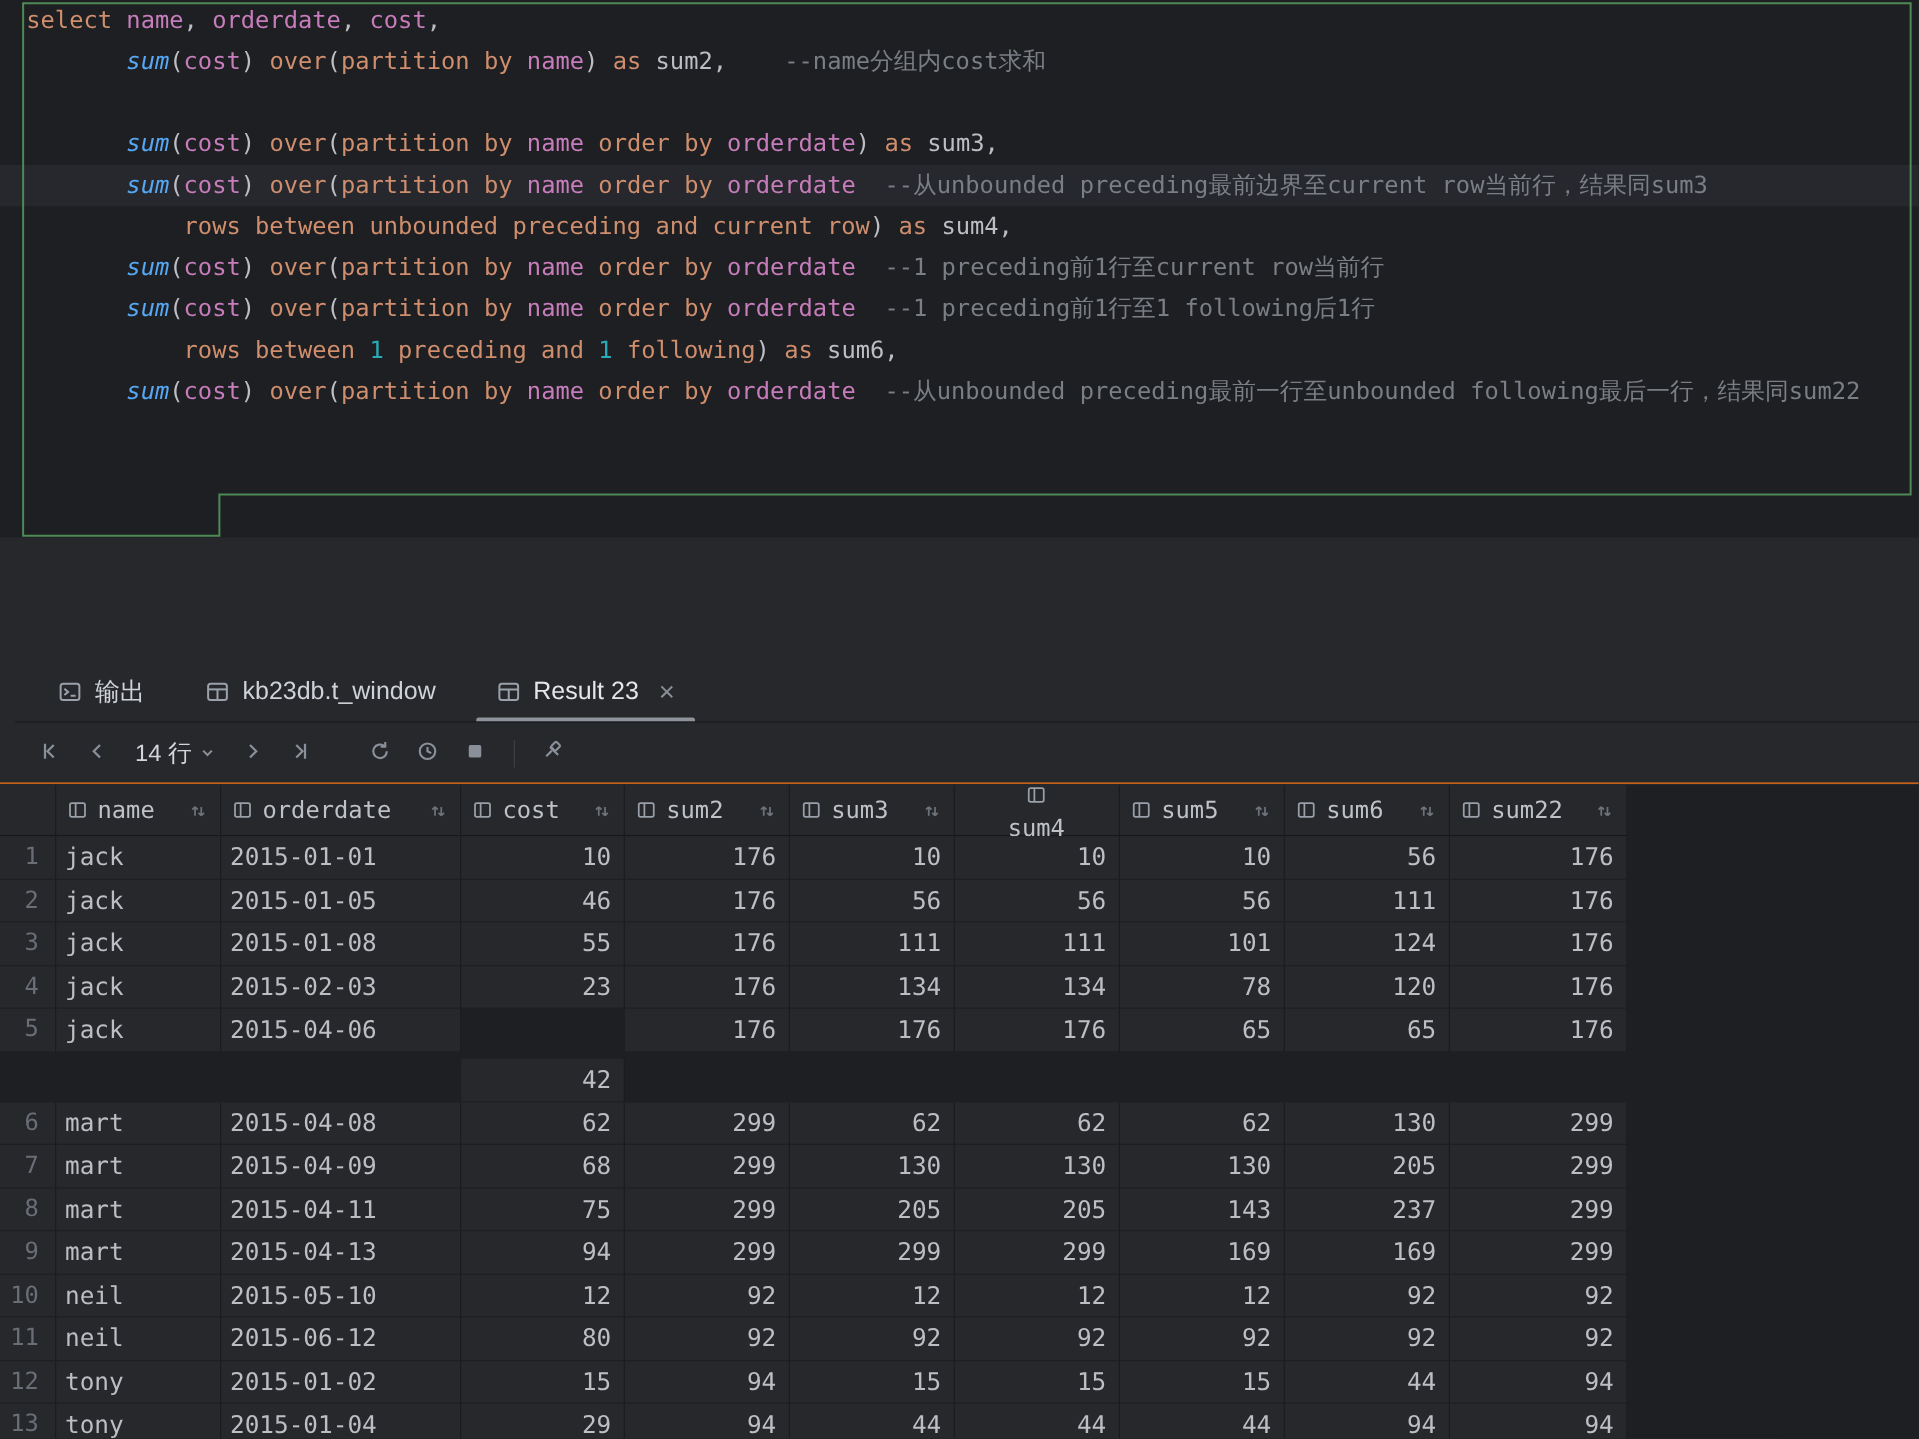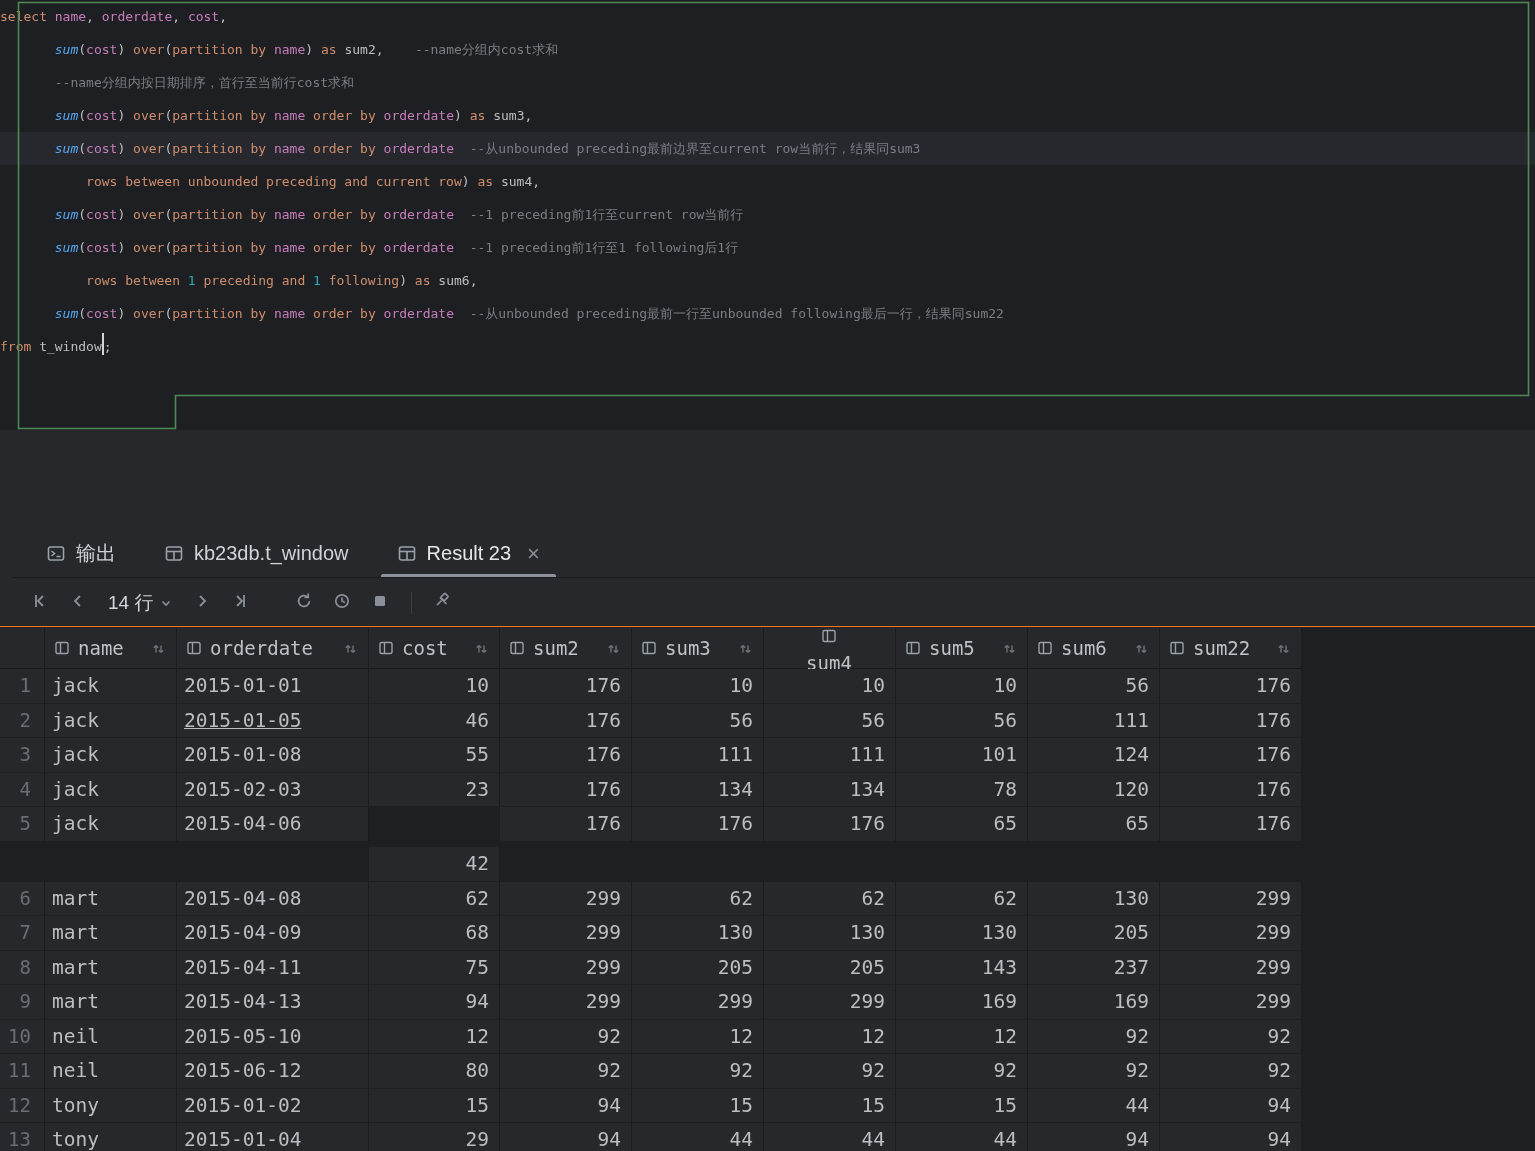--- a/index.html
+++ b/index.html
@@ -1,21 +1,21 @@
 <!DOCTYPE html>
 <html><head>
 <meta charset="utf-8">
 <style>
   * { margin:0; padding:0; box-sizing:border-box; }
   html,body { width:1535px; height:1151px; background:#26282B; overflow:hidden; }
   .screen { position:relative; width:1535px; height:1151px; font-family:"DejaVu Sans Mono",monospace; }
 
   
   .editor { position:absolute; left:0; top:0; width:1535px; height:430px; background:#1E1F22; overflow:hidden; }
-  .code-line { white-space:pre; height:33px; line-height:33px; font-size:13px; color:#BCBEC4; }
+  .code-line { white-space:pre; height:33px; line-height:33px; font-size:19px; padding-left:21px; color:#BCBEC4; }
   .code-line.hl { background:#26282E; }
   .tok-kw  { color:#CF8E6D; }
   .tok-fn  { color:#56A8F5; font-style:italic; }
   .tok-col { color:#C77DBB; }
   .tok-num { color:#2AACB8; }
   .tok-cmt { color:#7A7E85; }
   .tok-d   { color:#BCBEC4; }
   .caret { display:inline-block; width:2px; height:22px; background:#D1D3D8; vertical-align:-4px; }
   .exec-frame { position:absolute; left:0; top:0; pointer-events:none; }
 
@@ -56,29 +56,28 @@
 </style>
 </head>
 <body>
 
 <div class="screen">
 
   <div class="editor" id="editor">
     <div id="code-lines">
         <div class="code-line"><span class="tok-kw">select</span><span class="tok-d"> </span><span class="tok-col">name</span><span class="tok-d">, </span><span class="tok-col">orderdate</span><span class="tok-d">, </span><span class="tok-col">cost</span><span class="tok-d">,</span></div>
         <div class="code-line"><span class="tok-d">       </span><span class="tok-fn">sum</span><span class="tok-d">(</span><span class="tok-col">cost</span><span class="tok-d">) </span><span class="tok-kw">over</span><span class="tok-d">(</span><span class="tok-kw">partition by</span><span class="tok-d"> </span><span class="tok-col">name</span><span class="tok-d">) </span><span class="tok-kw">as</span><span class="tok-d"> sum2,    </span><span class="tok-cmt">--name分组内cost求和</span></div>
-        <div class="code-line"><span class="tok-d">       </span><span class="tok-cmt">--name分组内按日期排序，首行至当前行cost求和</span></div>
+        <div class="code-line"><span class="tok-d">       </span></div>
         <div class="code-line"><span class="tok-d">       </span><span class="tok-fn">sum</span><span class="tok-d">(</span><span class="tok-col">cost</span><span class="tok-d">) </span><span class="tok-kw">over</span><span class="tok-d">(</span><span class="tok-kw">partition by</span><span class="tok-d"> </span><span class="tok-col">name</span><span class="tok-d"> </span><span class="tok-kw">order by</span><span class="tok-d"> </span><span class="tok-col">orderdate</span><span class="tok-d">) </span><span class="tok-kw">as</span><span class="tok-d"> sum3,</span></div>
         <div class="code-line hl"><span class="tok-d">       </span><span class="tok-fn">sum</span><span class="tok-d">(</span><span class="tok-col">cost</span><span class="tok-d">) </span><span class="tok-kw">over</span><span class="tok-d">(</span><span class="tok-kw">partition by</span><span class="tok-d"> </span><span class="tok-col">name</span><span class="tok-d"> </span><span class="tok-kw">order by</span><span class="tok-d"> </span><span class="tok-col">orderdate</span><span class="tok-d">  </span><span class="tok-cmt">--从unbounded preceding最前边界至current row当前行，结果同sum3</span></div>
         <div class="code-line"><span class="tok-d">           </span><span class="tok-kw">rows between unbounded preceding and current row</span><span class="tok-d">) </span><span class="tok-kw">as</span><span class="tok-d"> sum4,</span></div>
         <div class="code-line"><span class="tok-d">       </span><span class="tok-fn">sum</span><span class="tok-d">(</span><span class="tok-col">cost</span><span class="tok-d">) </span><span class="tok-kw">over</span><span class="tok-d">(</span><span class="tok-kw">partition by</span><span class="tok-d"> </span><span class="tok-col">name</span><span class="tok-d"> </span><span class="tok-kw">order by</span><span class="tok-d"> </span><span class="tok-col">orderdate</span><span class="tok-d">  </span><span class="tok-cmt">--1 preceding前1行至current row当前行</span></div>
         <div class="code-line"><span class="tok-d">       </span><span class="tok-fn">sum</span><span class="tok-d">(</span><span class="tok-col">cost</span><span class="tok-d">) </span><span class="tok-kw">over</span><span class="tok-d">(</span><span class="tok-kw">partition by</span><span class="tok-d"> </span><span class="tok-col">name</span><span class="tok-d"> </span><span class="tok-kw">order by</span><span class="tok-d"> </span><span class="tok-col">orderdate</span><span class="tok-d">  </span><span class="tok-cmt">--1 preceding前1行至1 following后1行</span></div>
         <div class="code-line"><span class="tok-d">           </span><span class="tok-kw">rows between </span><span class="tok-num">1</span><span class="tok-kw"> preceding and </span><span class="tok-num">1</span><span class="tok-kw"> following</span><span class="tok-d">) </span><span class="tok-kw">as</span><span class="tok-d"> sum6,</span></div>
         <div class="code-line"><span class="tok-d">       </span><span class="tok-fn">sum</span><span class="tok-d">(</span><span class="tok-col">cost</span><span class="tok-d">) </span><span class="tok-kw">over</span><span class="tok-d">(</span><span class="tok-kw">partition by</span><span class="tok-d"> </span><span class="tok-col">name</span><span class="tok-d"> </span><span class="tok-kw">order by</span><span class="tok-d"> </span><span class="tok-col">orderdate</span><span class="tok-d">  </span><span class="tok-cmt">--从unbounded preceding最前一行至unbounded following最后一行，结果同sum22</span></div>
-        <div class="code-line"><span class="tok-kw">from</span><span class="tok-d"> t_window</span><span class="caret"></span><span class="tok-d">;</span></div>
       </div>
     <svg class="exec-frame" width="1535" height="430" viewBox="0 0 1535 430">
       <polygon points="18.5,2.5 1528.5,2.5 1528.5,395.5 175.5,395.5 175.5,428.5 18.5,428.5" fill="none" stroke="#4E8A56" stroke-width="1.6"></polygon>
     </svg>
   </div>
 
   <div class="tabbar">
     <div class="tab">
       <span class="ticon">
         <svg width="20" height="20" viewBox="0 0 20 20" fill="none" stroke="#9AA1AA" stroke-width="1.6">
@@ -335,21 +334,21 @@
           <div class="tcell num" style="width: 132px;">176</div>
           <div class="tcell num" style="width: 132px;">10</div>
           <div class="tcell num" style="width: 132px;">10</div>
           <div class="tcell num" style="width: 132px;">10</div>
           <div class="tcell num" style="width: 132px;">56</div>
           <div class="tcell num" style="width: 142px;">176</div>
         </div>
         <div class="trow">
           <div class="tcell gutter" style="width: 45px;">2</div>
           <div class="tcell txt" style="width: 132px;">jack</div>
-          <div class="tcell txt" style="width: 192px; text-decoration: underline;">2015-01-05</div>
+          <div class="tcell txt" style="width: 192px;">2015-01-05</div>
           <div class="tcell num" style="width: 131px;">46</div>
           <div class="tcell num" style="width: 132px;">176</div>
           <div class="tcell num" style="width: 132px;">56</div>
           <div class="tcell num" style="width: 132px;">56</div>
           <div class="tcell num" style="width: 132px;">56</div>
           <div class="tcell num" style="width: 132px;">111</div>
           <div class="tcell num" style="width: 142px;">176</div>
         </div>
         <div class="trow">
           <div class="tcell gutter" style="width: 45px;">3</div>

